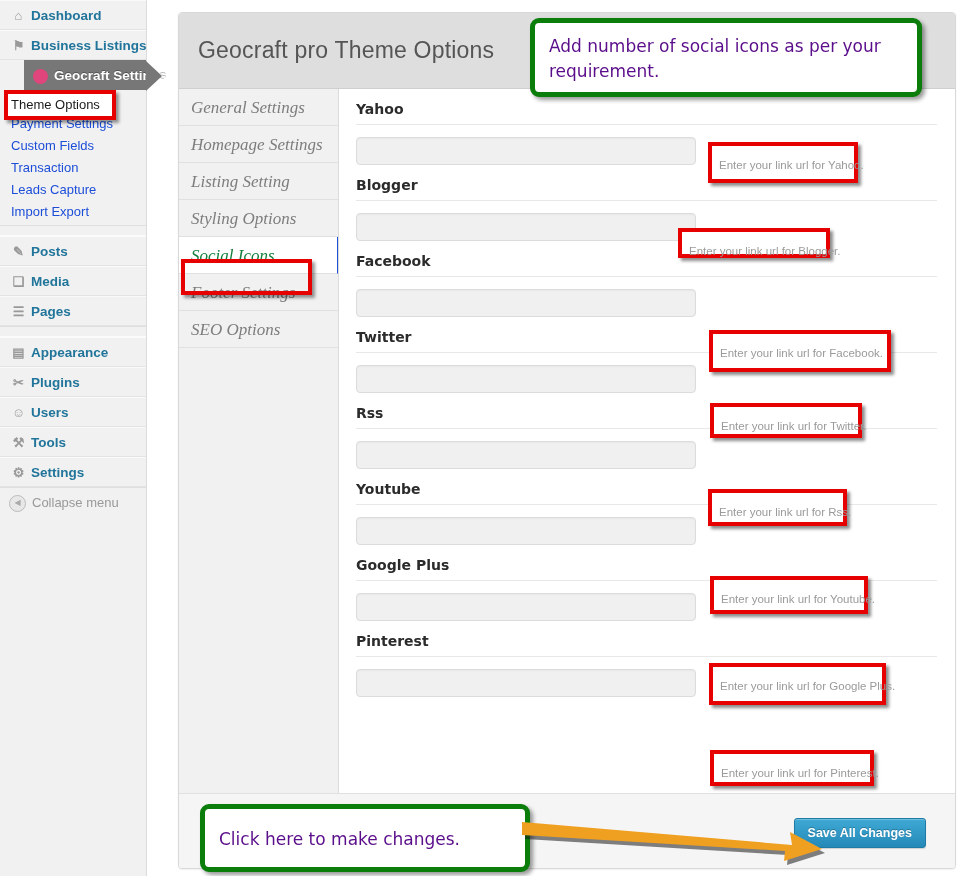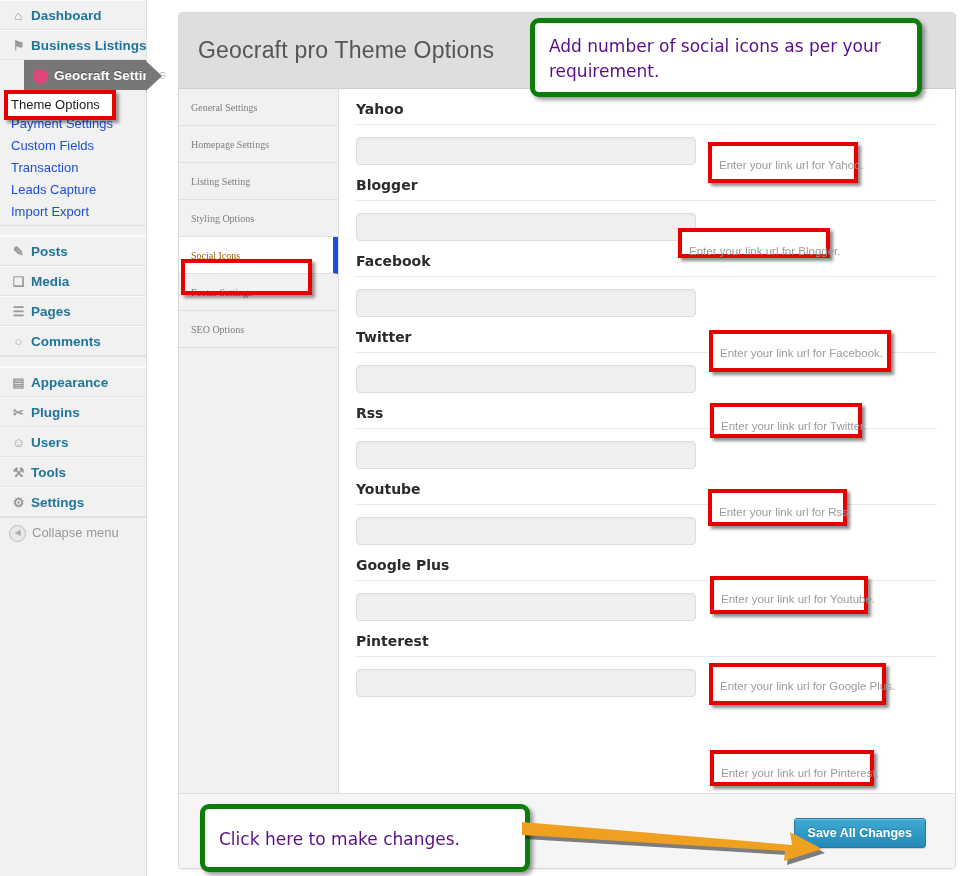--- a/index.html
+++ b/index.html
@@ -171,31 +171,32 @@
     height: 704px;
     background: #f1f1f1;
     border-right: 1px solid #dcdcdc;
     box-sizing: border-box;
   }
   .tab {
     height: 37px;
     line-height: 37px;
     padding-left: 12px;
     font-family: "Liberation Serif", serif;
-    font-size: 10px;
+    font-size: 17px;
     color: #7d7d7d;
     border-bottom: 1px solid #e0e0e0;
     box-sizing: border-box;
     cursor: pointer;
     white-space: nowrap;
+    font-style: italic;
   }
   .tab.active {
     background: #ffffff;
-    color: #a16207;
-    border-right: 5px solid #1d4ed8;
+    color: #15803d;
+    border-right: 1px solid #1d4ed8;
   }
 
   #fields {
     position: absolute;
     left: 161px; top: 0;
     right: 0;
     height: 704px;
     background: #fff;
     padding: 0 18px 0 16px;
     box-sizing: border-box;
@@ -355,23 +356,20 @@
 
   <div class="menu-top">
     <span class="mi">✎</span><span class="mlabel">Posts</span>
   </div>
   <div class="menu-top">
     <span class="mi">❑</span><span class="mlabel">Media</span>
   </div>
   <div class="menu-top">
     <span class="mi">☰</span><span class="mlabel">Pages</span>
   </div>
-  <div class="menu-top">
-    <span class="mi">○</span><span class="mlabel">Comments</span>
-  </div>
 
   <div class="menu-sep"></div>
 
   <div class="menu-top">
     <span class="mi">▤</span><span class="mlabel">Appearance</span>
   </div>
   <div class="menu-top">
     <span class="mi">✂</span><span class="mlabel">Plugins</span>
   </div>
   <div class="menu-top">

